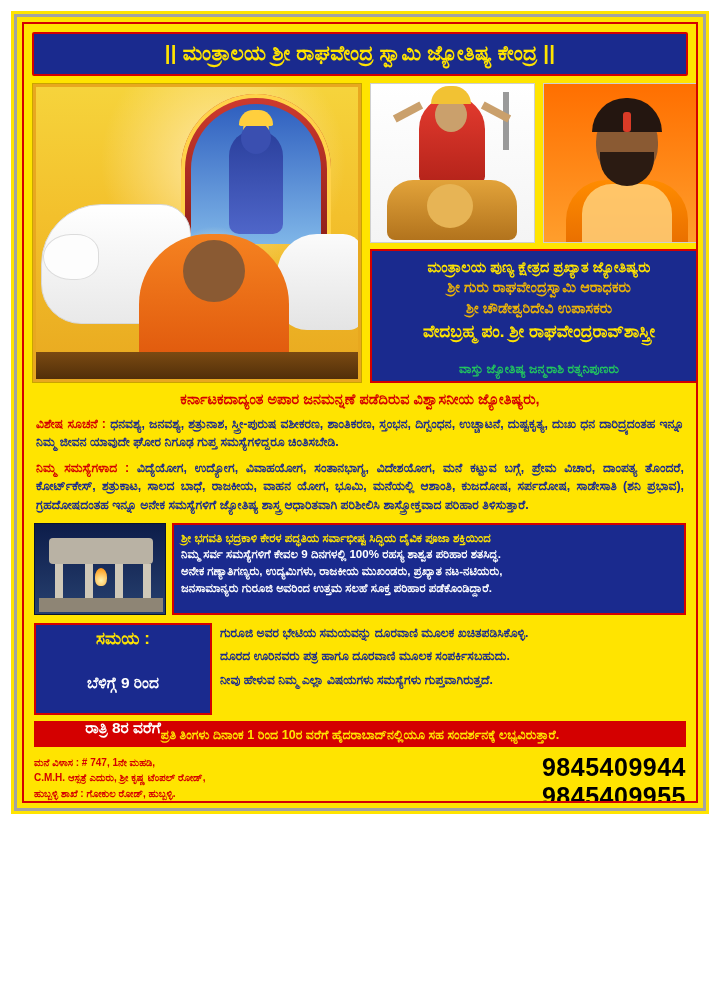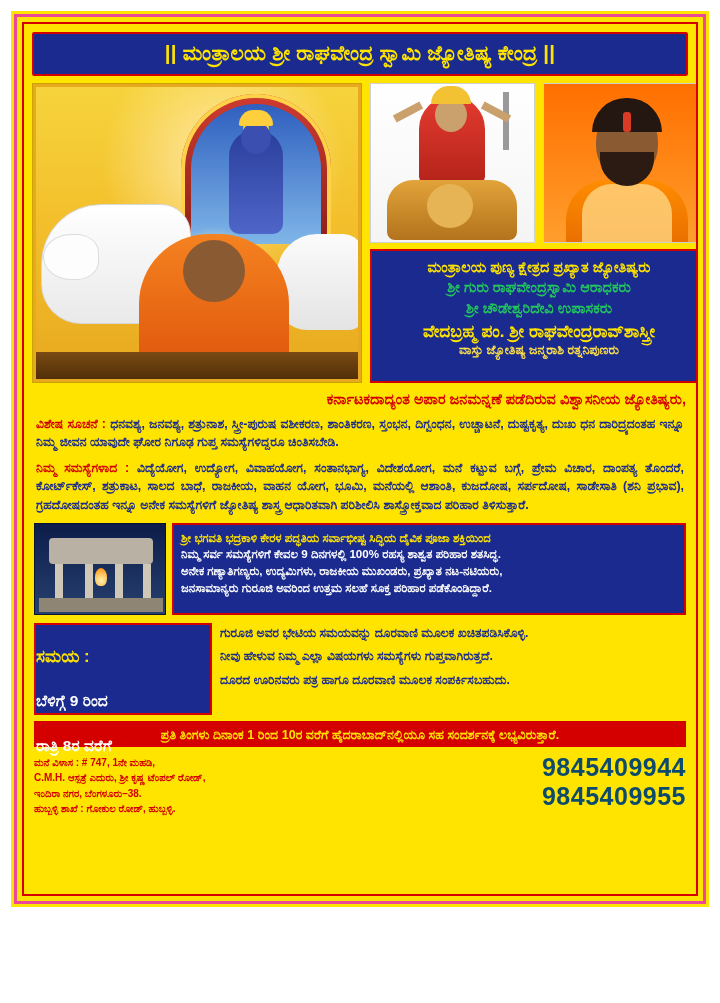--- a/index.html
+++ b/index.html
@@ -8,23 +8,23 @@
     background: #ffffff;
     font-family: "Liberation Sans", sans-serif;
   }
   .page {
     position: relative; width: 720px; height: 1003px;
     background: #ffffff;
     padding: 14px 14px;
   }
   .poster {
     position: relative;
-    width: 692px; height: 890px;
+    width: 692px; height: 797px;
     background: #ffe400;
-    border: 3px solid #ec4899;
+    border: 3px solid #a3a3a3;
     outline: 3px solid #ffe400;
     overflow: hidden;
   }
   .inner {
     position: absolute; inset: 5px;
     border: 2px solid #d40000;
     background: #ffe400;
     overflow: hidden;
   }
 
@@ -162,28 +162,28 @@
 
   .bluebox {
     position: absolute; left: 338px; top: 166px;
     width: 338px; height: 134px;
     background: #1a2a8e;
     border: 2px solid #d40000;
     padding: 6px 6px 4px 6px;
     text-align: center;
   }
   .bluebox .l1 { color: #ffe400; font-size: 14.5px; font-weight: bold; line-height: 1.42; white-space: nowrap; }
-  .bluebox .l2 { color: #22c55e; font-size: 14.5px; font-weight: bold; line-height: 1.42; white-space: nowrap; }
+  .bluebox .l2 { color: #eab308; font-size: 14.5px; font-weight: bold; line-height: 1.42; white-space: nowrap; }
   .bluebox .name { color: #ffe400; font-size: 17px; font-weight: bold; margin-top: 4px; white-space: nowrap; text-align: center; }
-  .bluebox .sub { color: #fde047; font-size: 12.5px; font-weight: bold; margin-top: 1px; white-space: nowrap; }
+  .bluebox .sub { color: #22c55e; font-size: 12.5px; font-weight: bold; margin-top: 20px; white-space: nowrap; }
 
   
   .redline {
     margin: 8px 10px 0 10px;
-    text-align: right;
+    text-align: center;
     color: #d40000;
     font-size: 14.5px;
     font-weight: bold;
     white-space: nowrap;
   }
   .bluetext {
     margin: 7px 12px 0 12px;
     color: #1a2a8e;
     font-size: 12.6px;
     font-weight: bold;
@@ -218,21 +218,21 @@
     background: #1a2a8e; border: 2px solid #d40000;
     padding: 5px 7px;
   }
   .midbox p { color: #ffe400; font-size: 11.6px; font-weight: bold; line-height: 1.44; text-align: justify; }
 
   
   .timerow { position: relative; margin: 8px 10px 0 10px; height: 92px; }
   .timebox {
     position: absolute; left: 0; top: 0; width: 178px; height: 92px;
     background: #1a2a8e; border: 2px solid #d40000;
-    padding-top: 22px;
+    text-align: center; padding-top: 4px;
   }
   .timebox .h { color: #ffe400; font-size: 17px; font-weight: bold; }
   .timebox .r { color: #ffffff; font-size: 15.5px; font-weight: bold; line-height: 1.35; margin-top: 24px; }
   .notes { position: absolute; left: 186px; top: 2px; right: 16px; }
   .notes .n {
     color: #1a2a8e; font-size: 12.3px; font-weight: bold;
     line-height: 1.45; margin-bottom: 6px; white-space: nowrap;
   }
 
   .redbar {
@@ -247,21 +247,21 @@
   .footer {
     position: relative; margin: 6px 10px 0 10px; height: 118px;
   }
   .addr { position: absolute; left: 0; top: 2px; width: 400px; }
   .addr .a {
     color: #d40000; font-size: 10px; font-weight: bold; line-height: 1.55;
     white-space: nowrap;
   }
   .phones { position: absolute; right: 0; top: 0; width: 262px; text-align: right; }
   .phones .p {
-    color: #0c4a6e; font-size: 25px; font-weight: bold; letter-spacing: .5px;
+    color: #000000; font-size: 25px; font-weight: bold; letter-spacing: .5px;
     line-height: 1.18;
   }
   .phones .mail {
     color: #1a2a8e; font-size: 11.3px; font-weight: bold; margin-top: 12px;
     white-space: nowrap;
   }
 </style>
 </head>
 <body>
 
@@ -352,37 +352,36 @@
       </div>
 
       <div class="timerow">
         <div class="timebox">
           <div class="h">ಸಮಯ :</div>
           <div class="r">ಬೆಳಿಗ್ಗೆ 9 ರಿಂದ</div>
           <div class="r">ರಾತ್ರಿ 8ರ ವರೆಗೆ</div>
         </div>
         <div class="notes">
           <div class="n">ಗುರೂಜಿ ಅವರ ಭೇಟಿಯ ಸಮಯವನ್ನು ದೂರವಾಣಿ ಮೂಲಕ ಖಚಿತಪಡಿಸಿಕೊಳ್ಳಿ.</div>
+          <div class="n">ದೂರದ ಊರಿನವರು ಪತ್ರ ಹಾಗೂ ದೂರವಾಣಿ ಮೂಲಕ ಸಂಪರ್ಕಿಸಬಹುದು.</div>
           <div class="n">ನೀವು ಹೇಳುವ ನಿಮ್ಮ ಎಲ್ಲಾ ವಿಷಯಗಳು ಸಮಸ್ಯೆಗಳು ಗುಪ್ತವಾಗಿರುತ್ತದೆ.</div>
-          <div class="n">ದೂರದ ಊರಿನವರು ಪತ್ರ ಹಾಗೂ ದೂರವಾಣಿ ಮೂಲಕ ಸಂಪರ್ಕಿಸಬಹುದು.</div>
         </div>
       </div>
 
       <div class="redbar">
         <span>ಪ್ರತಿ ತಿಂಗಳು ದಿನಾಂಕ 1 ರಿಂದ 10ರ ವರೆಗೆ ಹೈದರಾಬಾದ್‌ನಲ್ಲಿಯೂ ಸಹ ಸಂದರ್ಶನಕ್ಕೆ ಲಭ್ಯವಿರುತ್ತಾರೆ.</span>
       </div>
 
       <div class="footer">
         <div class="addr">
           <div class="a">
             <span>ಮನೆ ವಿಳಾಸ :</span>
             <span># 747, 1ನೇ ಮಹಡಿ,</span>
           </div>
           <div class="a">C.M.H. ಆಸ್ಪತ್ರೆ ಎದುರು, ಶ್ರೀ ಕೃಷ್ಣ ಟೆಂಪಲ್ ರೋಡ್,</div>
-          <div class="a">ಇಂದಿರಾ ನಗರ, ಬೆಂಗಳೂರು–38.</div>
           <div class="a">ಹುಬ್ಬಳ್ಳಿ ಶಾಖೆ : ಗೋಕುಲ ರೋಡ್, ಹುಬ್ಬಳ್ಳಿ.</div>
         </div>
         <div class="phones">
           <div class="p">9845409944</div>
           <div class="p">9845409955</div>
         </div>
       </div>
 
     </div>
   </div>

